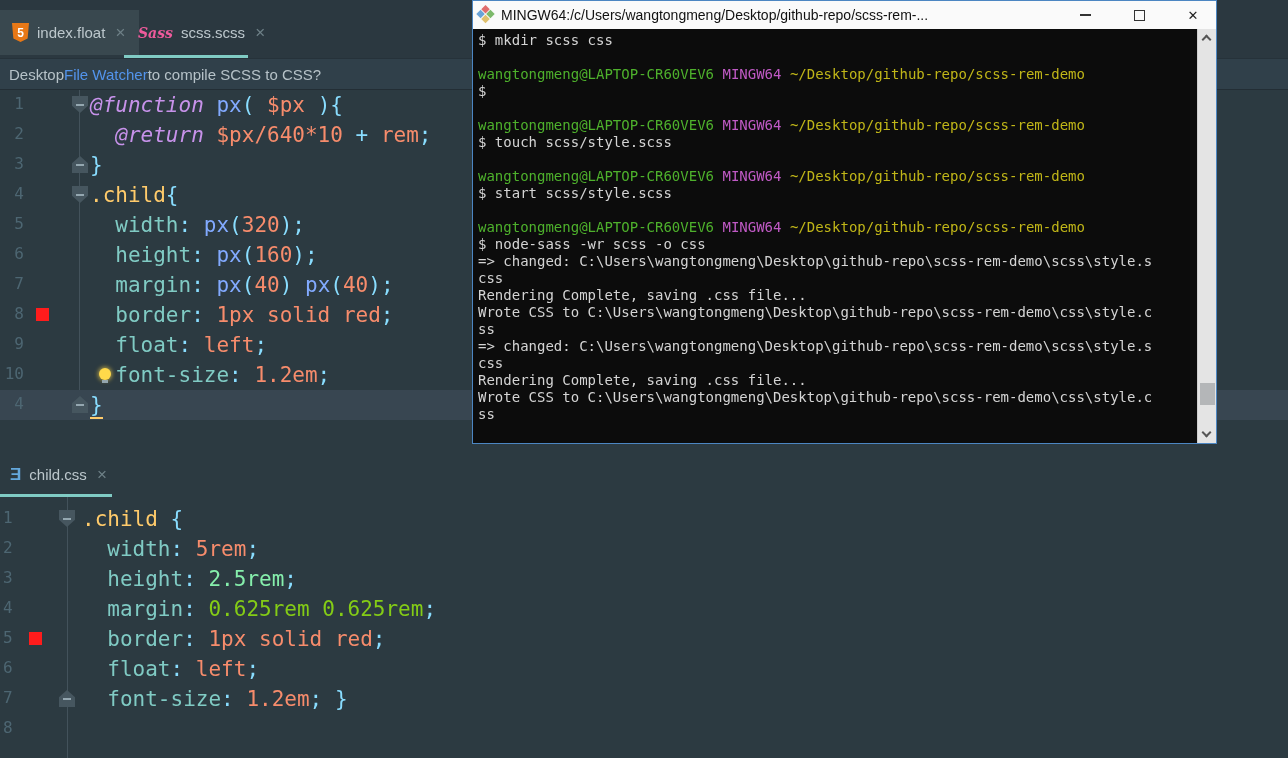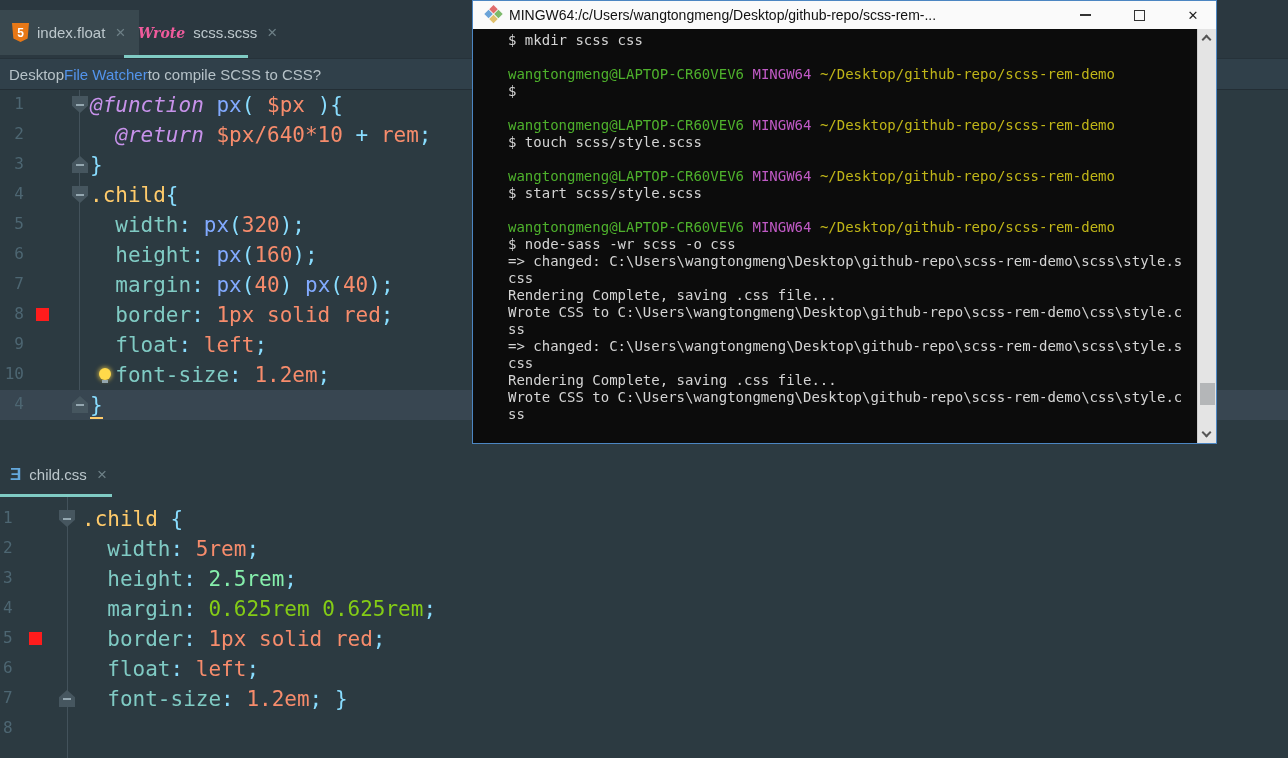--- a/index.html
+++ b/index.html
@@ -60,31 +60,31 @@
 
   
   .tabbar2{position:absolute;left:0;top:450px;width:100%;height:47px;background:#2c3a41;}
   .tab-css{position:absolute;left:0;top:6px;height:36px;display:flex;align-items:center;gap:8px;padding:0 10px;}
   .ul-bottom{left:0;top:44px;width:112px;}
 
   
   .terminal{position:absolute;left:472px;top:0;width:745px;height:444px;z-index:20;
             border:1px solid #4c86c2;background:#0c0c0c;}
   .titlebar{position:absolute;left:0;top:0;right:0;height:28px;background:#fafafa;
-            display:flex;align-items:center;padding-left:13px;gap:8px;}
+            display:flex;align-items:center;padding-left:5px;gap:8px;}
   .msys{width:15px;height:15px;display:grid;grid-template-rows:6px 6px;grid-template-columns:6px 6px;
         gap:1px;transform:rotate(45deg);}
   .msys span{display:block;}
   .m1{background:#e06c6c;} .m2{background:#7cb96a;} .m3{background:#6aa3d8;} .m4{background:#e0c06c;}
   .wtitle{flex:1;font-size:14px;color:#111;white-space:nowrap;overflow:hidden;}
   .wbtn{width:46px;height:28px;display:flex;align-items:center;justify-content:center;}
   .glyph-min{width:11px;height:2px;background:#333;}
   .glyph-max{width:11px;height:11px;border:1px solid #333;}
   .glyph-close{font-size:13px;color:#222;}
-  .term-body{position:absolute;left:0;top:28px;right:0;bottom:0;background:#0c0c0c;margin-left:30px;}
+  .term-body{position:absolute;left:0;top:28px;right:0;bottom:0;background:#0c0c0c;}
   .term-lines{position:absolute;left:5px;top:3px;right:22px;bottom:0;
               font-family:"DejaVu Sans Mono",monospace;font-size:14px;line-height:17px;white-space:pre;overflow:hidden;}
   .tline{height:17px;}
   .term-scroll{position:absolute;right:0;top:0;bottom:0;width:19px;background:#e4e4e4;border-left:1px solid #cfcfcf;}
   .chev{position:absolute;left:5px;width:7px;height:7px;border-right:2px solid #555;border-bottom:2px solid #555;}
   .chev-up{top:7px;transform:rotate(-135deg);}
   .chev-down{bottom:7px;transform:rotate(45deg);}
   .thumb{position:absolute;left:2px;top:354px;width:15px;height:22px;background:#b4b6b8;}
 </style>
 </head>
@@ -92,21 +92,21 @@
 
 <div class="screen">
 
   <div class="tabbar1">
     <div class="tab tab-index">
       <span class="html5icon">5</span>
       <span class="tab-label">index.float</span>
       <span class="tab-close">×</span>
     </div>
     <div class="tab tab-scss">
-      <span class="sassicon">Wrote</span>
+      <span class="sassicon">Sass</span>
       <span class="tab-label">scss.scss</span>
       <span class="tab-close">×</span>
     </div>
     <div class="underline ul-top" style="background: rgb(128, 203, 196);"></div>
   </div>
 
   <div class="notifbar">
     <span>Desktop </span>
       <span class="notif-link" style="color: rgb(83, 148, 236);">File Watcher</span>
       <span> to compile SCSS to CSS?</span>

